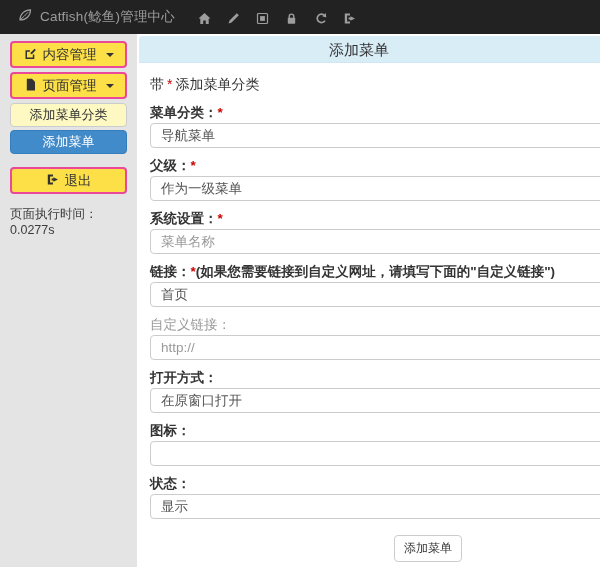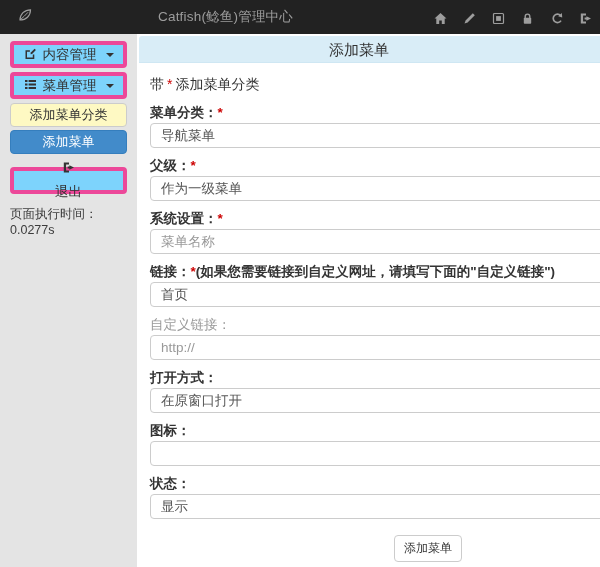--- a/index.html
+++ b/index.html
@@ -2,38 +2,38 @@
 <html><head>
 <meta charset="utf-8">
 <style>
   * { margin:0; padding:0; box-sizing:border-box; }
   html,body { width:600px; height:567px; overflow:hidden; background:#fff;
               font-family:"Liberation Sans","DejaVu Sans",sans-serif; }
   .stage { position:relative; width:600px; height:567px; overflow:hidden; }
 
   
   .navbar { position:absolute; left:0; top:0; width:600px; height:34px;
-            background:#222222; display:flex; align-items:center; padding-left:17px;justify-content:space-between; }
+            background:#222222; display:flex; align-items:center; padding-left:17px; }
   .navbar .brand { color:#9d9d9d; font-size:13.5px; margin-left:7px; letter-spacing:.2px; }
   .nav-icons { display:flex; align-items:center; margin-left:15px; }
   .nav-icon { width:13px; height:13px; margin:0 8px; display:inline-block; cursor:pointer; }
 
   
   .sidebar { position:absolute; left:0; top:34px; width:137px; height:533px;
              background:#e4e4e4; padding:7px 10px 0 10px; }
-  .side-btn { background:#7dd3fc; border:4px solid #ec4899; border-radius:4px; height:27px;
+  .side-btn { background:#fde047; border:2px solid #ec4899; border-radius:4px; height:27px;
               display:flex; align-items:center; justify-content:center; gap:6px;
               font-size:13.5px; color:#333; margin-bottom:4px; cursor:pointer; }
   .side-btn svg { flex:0 0 auto; }
   .sub-btn { background:#fef9c3; border:1px solid #ccc; border-radius:4px; height:24px;
              display:flex; align-items:center; justify-content:center;
              font-size:13px; color:#333; margin-bottom:3px; cursor:pointer; }
   .sub-btn.active { background:#428bca; border-color:#357ebd; color:#fff; }
   .side-btn.settings { margin-top:1px; }
-  .side-btn.logout { margin-top:13px;flex-direction:column; }
+  .side-btn.logout { margin-top:13px; }
   .exec-time { margin-top:12px; font-size:12.5px; color:#3b3b3b; }
   .caret { display:inline-block; width:0; height:0; border-left:4px solid transparent;
            border-right:4px solid transparent; border-top:4px solid #333; margin-left:3px; }
 
   
   .main { position:absolute; left:139px; top:36px; width:560px; }
   .panel-heading { height:27px; background:#d9edf7; border-bottom:1px solid #cfe7f3;
                    border-radius:3px 3px 0 0; }
   .panel-heading .title { display:block; width:440px; text-align:center;
                           line-height:27px; font-size:15px; color:#333; }
@@ -114,38 +114,32 @@
       <span>
         <svg width="13" height="13" viewBox="0 0 13 13">
           <path fill="#333" d="M1.5 3.2 V12 H10.3 V7.6 H8.8 V10.5 H3 V4.7 H5.9 V3.2 Z"></path>
           <path fill="#333" d="M6.8 5.6 L10.6 1.8 L11.9 3.1 L8.1 6.9 L6.5 7.2 Z"></path>
         </svg>
       </span>
       <span>内容管理</span>
       <span class="caret"></span>
     </div>
 
-
-
     <div class="side-btn">
       <span>
         <svg width="13" height="13" viewBox="0 0 13 13">
-          <g fill="#333">
-            <rect x="1" y="2" width="2.5" height="2"></rect>
-              <rect x="4.6" y="2" width="7.4" height="2"></rect>
-            <rect x="1" y="5.5" width="2.5" height="2"></rect>
-              <rect x="4.6" y="5.5" width="7.4" height="2"></rect>
-            <rect x="1" y="9" width="2.5" height="2"></rect>
-              <rect x="4.6" y="9" width="7.4" height="2"></rect>
-          </g>
-        </svg>
-      </span>
-      <span>菜单管理</span>
+          <path fill="#333" d="M2.8 0.8 H8 L11 3.8 V12.4 H2.8 Z"></path>
+          <path fill="#e4e4e4" d="M8 0.8 V3.8 H11 Z" opacity="0"></path>
+        </svg>
+      </span>
+      <span>页面管理</span>
       <span class="caret"></span>
     </div>
+
+
 
     <div class="sub-btn">
         <span>添加菜单分类</span>
       </div>
     <div class="sub-btn active">
         <span>添加菜单</span>
       </div>
 
 
     <div class="side-btn logout">

